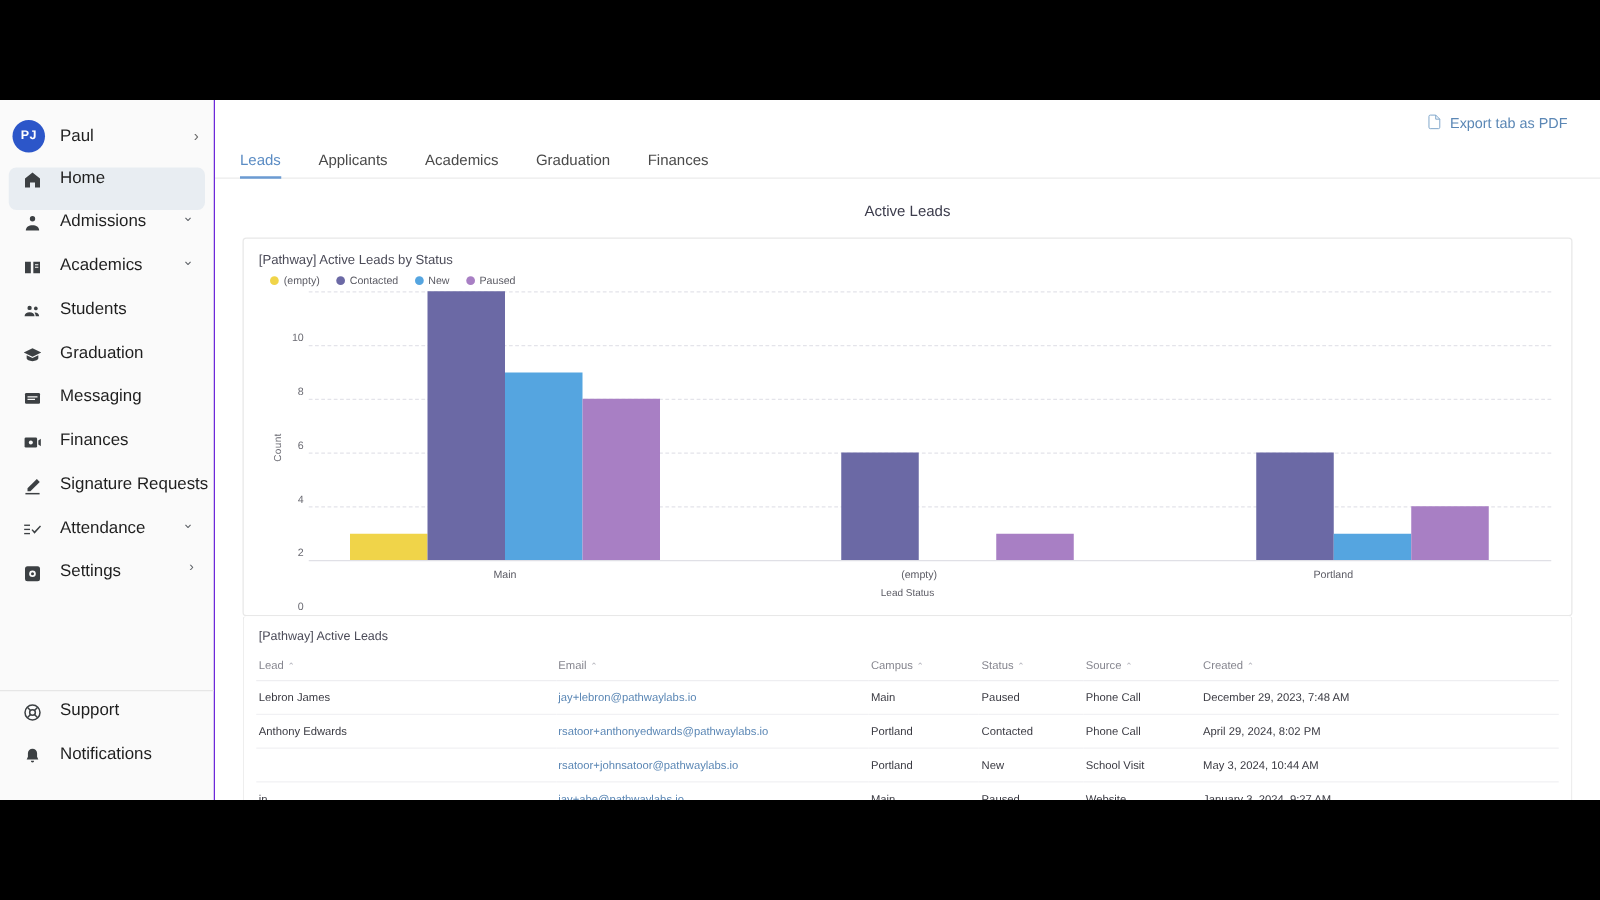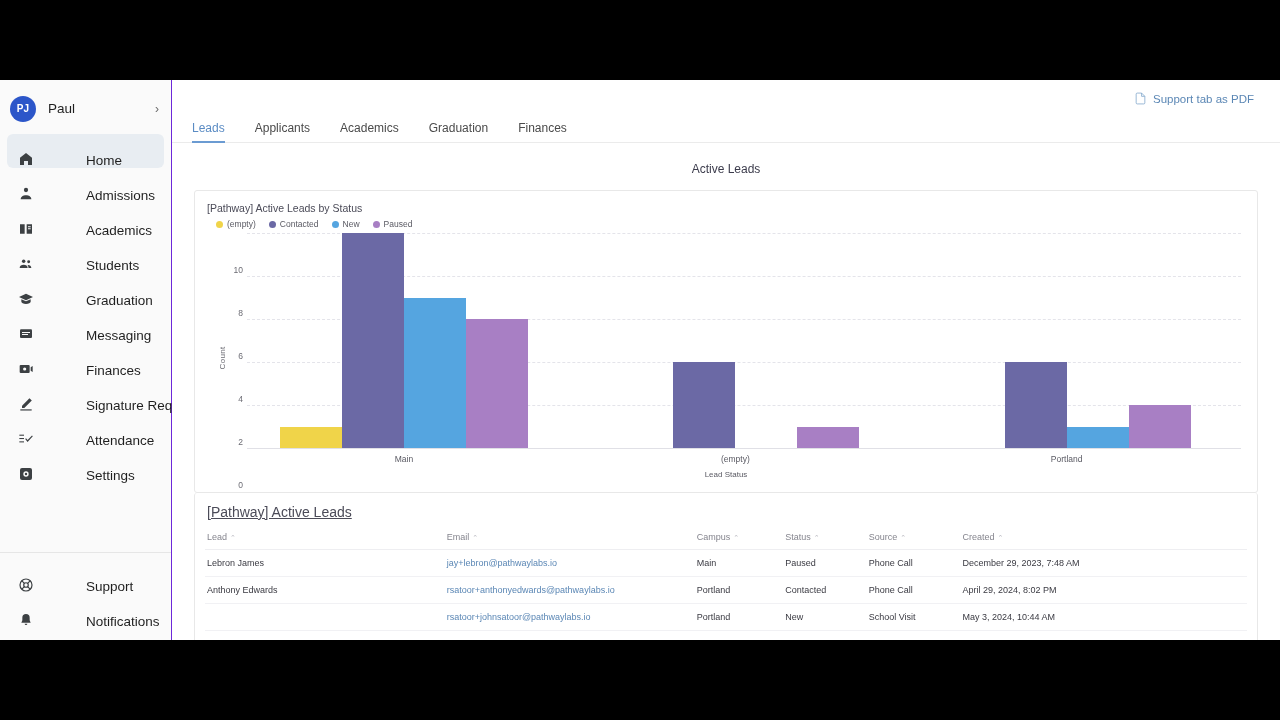--- a/index.html
+++ b/index.html
@@ -39,23 +39,23 @@
     letter-spacing: .2px;
     flex: 0 0 26px;
   }
   .user-name {
     margin-left: 12px; font-size: 13.5px; color: #1f1f1f; flex: 1;
   }
   .chev { color: #6b6b6b; font-size: 12px; line-height: 1; }
 
   .nav { margin-top: 4px; }
   .nav-item {
-    display: flex; align-items: flex-end;
+    display: flex; align-items: flex-start;
     height: 34px; margin: 1px 7px; padding: 0 9px;
-    border-radius: 6px; cursor: pointer; gap: 38px;
+    border-radius: 6px; cursor: pointer;
   }
   .nav-item.active { background: #e8edf2; }
   .nav-ico {
     width: 19px; height: 19px; flex: 0 0 19px;
     display: flex; align-items: center; justify-content: center;
     color: #3c4043;
   }
   .nav-ico svg { width: 16px; height: 16px; fill: #3c4043; }
   .nav-label {
     margin-left: 13px; font-size: 13.5px; color: #1f1f1f;
@@ -142,21 +142,21 @@
     position: absolute; font-size: 8.5px; color: #5a5a63;
     transform: translateX(-50%); top: 221px;
   }
   .xlabel {
     position: absolute; font-size: 8px; color: #5a5a63;
     transform: translateX(-50%); top: 237px;
   }
 
   
   .card-table { margin-top: 0; border-top: none; padding: 11px 10px 0 10px; height: 160px; }
-  .table-title { font-size: 14px; color: #4b4b58; margin: 0 0 7px 2px; text-decoration: underline; }
+  .table-title { font-size: 10px; color: #4b4b58; margin: 0 0 7px 2px; }
   table { width: 100%; border-collapse: collapse; table-layout: fixed; }
   th {
     text-align: left; font-size: 9px; font-weight: 400; color: #85858e;
     padding: 5px 2px 7px 2px; border-bottom: 1px solid #eeeef1;
   }
   .sort-ico { font-size: 7px; color: #b9b9c0; margin-left: 3px; }
   td {
     font-size: 9px; color: #3a3a42; padding: 8px 2px;
     border-bottom: 1px solid #f1f1f4; white-space: nowrap;
     overflow: hidden; text-overflow: ellipsis;
@@ -302,21 +302,21 @@
   <main class="main">
 
     <div class="topbar">
       <div class="export-btn">
         <span>
           <svg viewBox="0 0 24 24">
               <path d="M14 2H6a2 2 0 0 0-2 2v16a2 2 0 0 0 2 2h12a2 2 0 0 0 2-2V8z"></path>
               <path d="M14 2v6h6"></path>
             </svg>
         </span>
-        <span>Support tab as PDF</span>
+        <span>Export tab as PDF</span>
       </div>
     </div>
 
     <div class="tabs" id="tab-list">
         <div class="tab active">Leads</div>
         <div class="tab">Applicants</div>
         <div class="tab">Academics</div>
         <div class="tab">Graduation</div>
         <div class="tab">Finances</div>
       </div>

